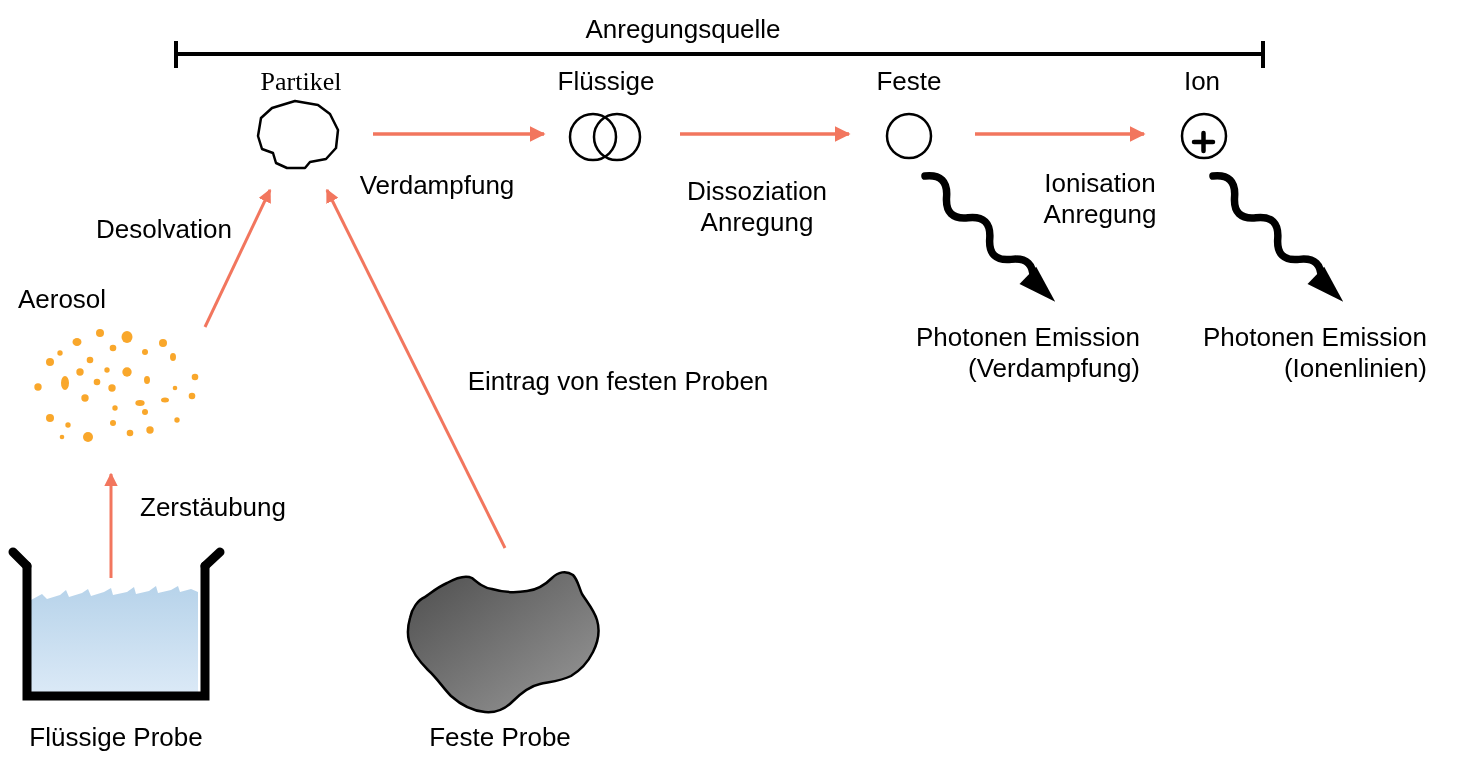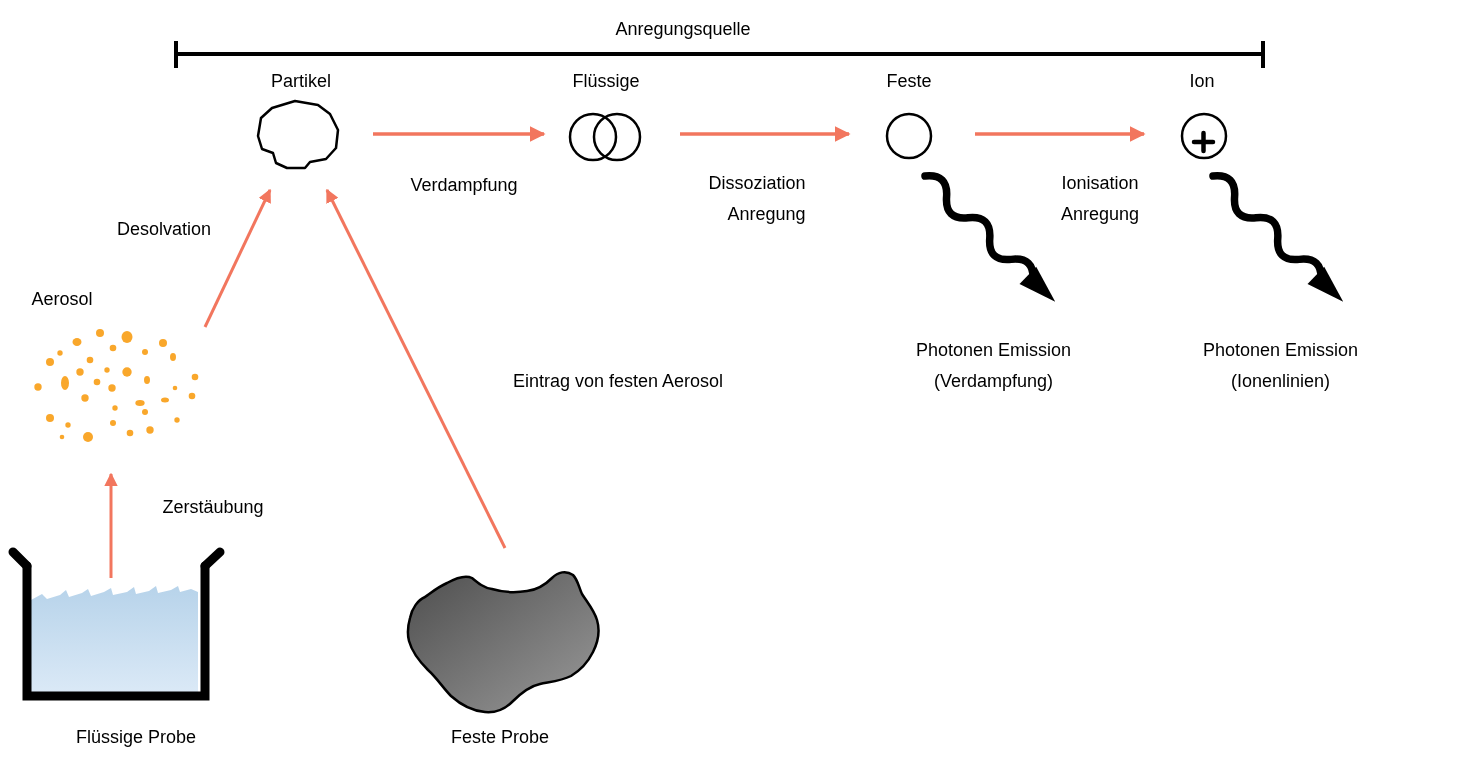--- a/index.html
+++ b/index.html
@@ -16,30 +16,29 @@
     color: #000000;
     overflow: hidden;
   }
   .canvas svg.shapes {
     position: absolute;
     left: 0;
     top: 0;
   }
   .lbl {
     position: absolute;
-    font-size: 18px;
+    font-size: 26px;
     line-height: 31px;
     white-space: nowrap;
     transform: translate(-50%, -50%);
     text-align: center;
   }
   .lbl.left {
     transform: translate(0, 0);
-    text-align: center;
-    margin-top: 13px;
+    text-align: right;
   }
   .two-line span { display: block; }
 </style>
 </head>
 <body>
 
 <div class="canvas">
 
   <svg class="shapes" width="1457" height="761" viewBox="0 0 1457 761">
     <defs>
@@ -155,28 +154,28 @@
              C558,572 566,570 573,575 C578,580 579,588 582,594
              C587,602 594,610 597,620 C600,630 598,642 593,652
              C588,662 581,670 571,676 C561,681 549,682 540,684
              C530,686 520,694 512,702 C505,709 496,713 485,712
              C473,711 461,705 451,696 C443,688 437,678 428,670
              C420,662 412,652 409,641 C407,633 408,625 410,618 Z" fill="url(#solidGrad)" stroke="#000000" stroke-width="2.5" stroke-linejoin="round"></path>
   </svg>
 
   <div class="lbl" style="left:683px; top:29px;">Anregungsquelle</div>
 
-  <div class="lbl" style="left:301px; top:81px;">Partikel</div>
+  <div class="lbl" style="left:301px; top:81px;font-family:Liberation Serif, serif;">Partikel</div>
   <div class="lbl" style="left:606px; top:81px;">Flüssige</div>
   <div class="lbl" style="left:909px; top:81px;">Feste</div>
   <div class="lbl" style="left:1202px; top:81px;">Ion</div>
 
-  <div class="lbl" style="left:464px; top:185px;">Verdampfung</div>
-
-  <div class="lbl two-line" style="left:757px; top:199px;text-align:right;">
+  <div class="lbl" style="left:437px; top:185px;">Verdampfung</div>
+
+  <div class="lbl two-line" style="left:757px; top:207px;">
     <span>Dissoziation</span>
     <span>Anregung</span>
   </div>
 
   <div class="lbl two-line" style="left:1100px; top:199px;">
     <span>Ionisation</span>
     <span>Anregung</span>
   </div>
 
   <div class="lbl left two-line" style="left:916px; top:322px;">
@@ -188,19 +187,19 @@
     <span>Photonen Emission</span>
     <span>(Ionenlinien)</span>
   </div>
 
   <div class="lbl" style="left:164px; top:229px;">Desolvation</div>
 
   <div class="lbl" style="left:62px; top:299px;">Aerosol</div>
 
   <div class="lbl" style="left:213px; top:507px;">Zerstäubung</div>
 
-  <div class="lbl" style="left:618px; top:381px;">Eintrag von festen Aerosol</div>
-
-  <div class="lbl" style="left:116px; top:737px;margin-left:20px;">Flüssige Probe</div>
+  <div class="lbl" style="left:618px; top:381px;">Eintrag von festen Proben</div>
+
+  <div class="lbl" style="left:116px; top:737px;">Flüssige Probe</div>
 
   <div class="lbl" style="left:500px; top:737px;">Feste Probe</div>
 
 </div>
 
 </body></html>

